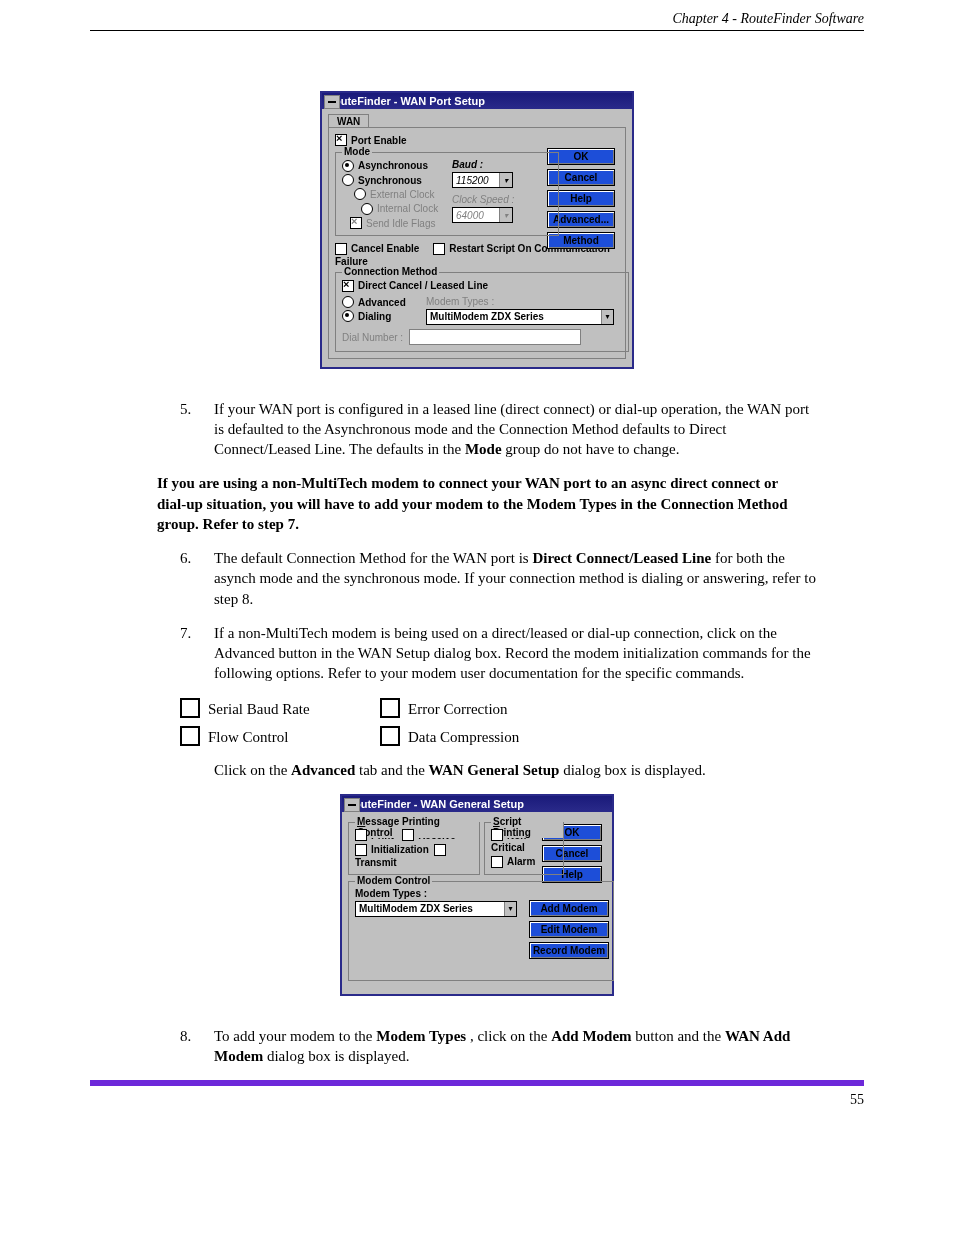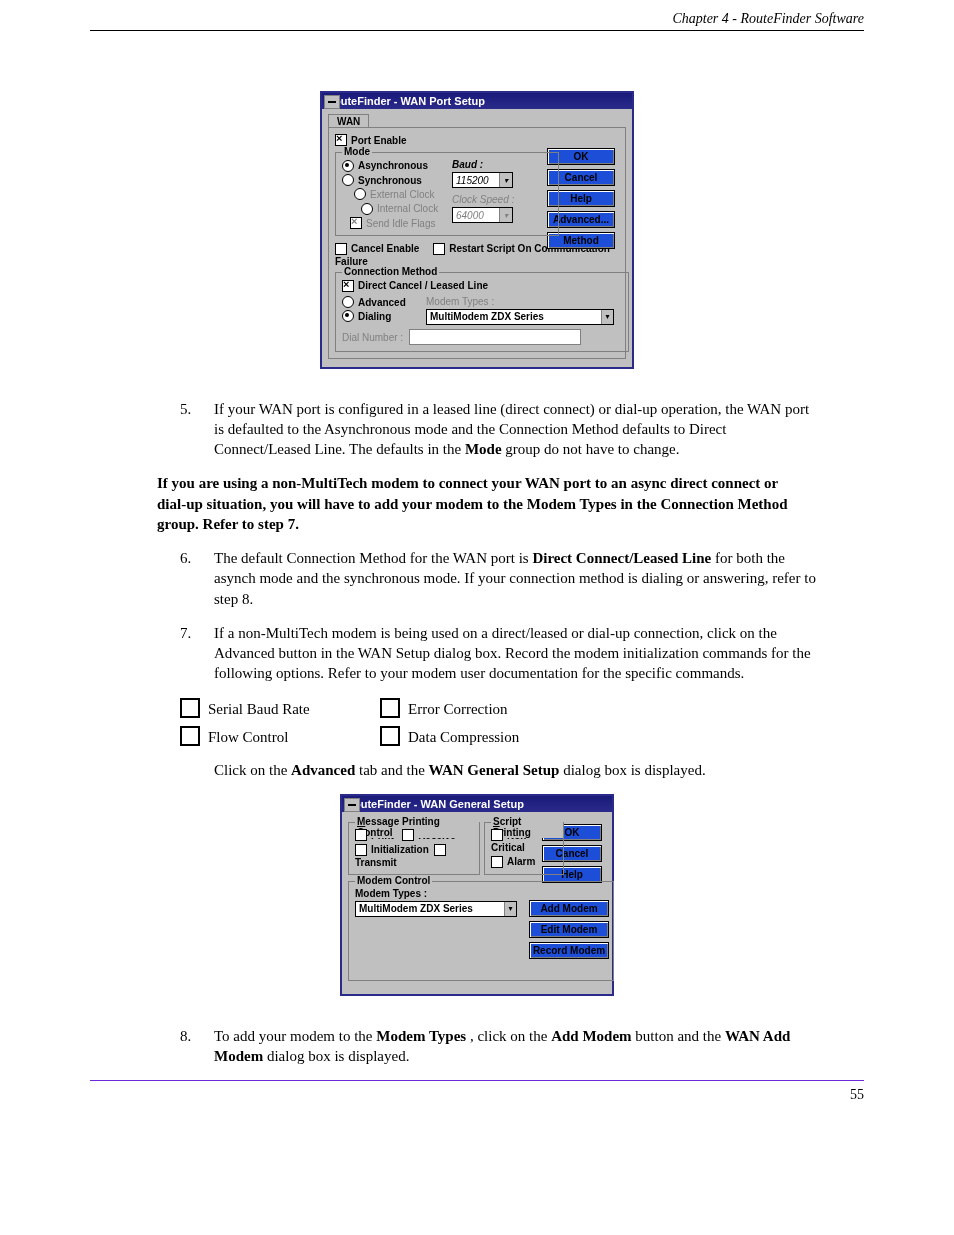--- a/index.html
+++ b/index.html
@@ -20,21 +20,21 @@
     position: relative;
   }
   .header-text {
     position: absolute;
     right: 0;
     top: -20px;
     font-style: italic;
     font-size: 14px;
   }
   .footer-line {
-    border-top: 1px solid #6d28d9;
+    border-top: 6px solid #6d28d9;
     position: relative;
     height: 20px;
   }
   .footer-text {
     position: absolute;
     right: 0;
     top: 6px;
     font-size: 14px;
   }
   .dialog {

